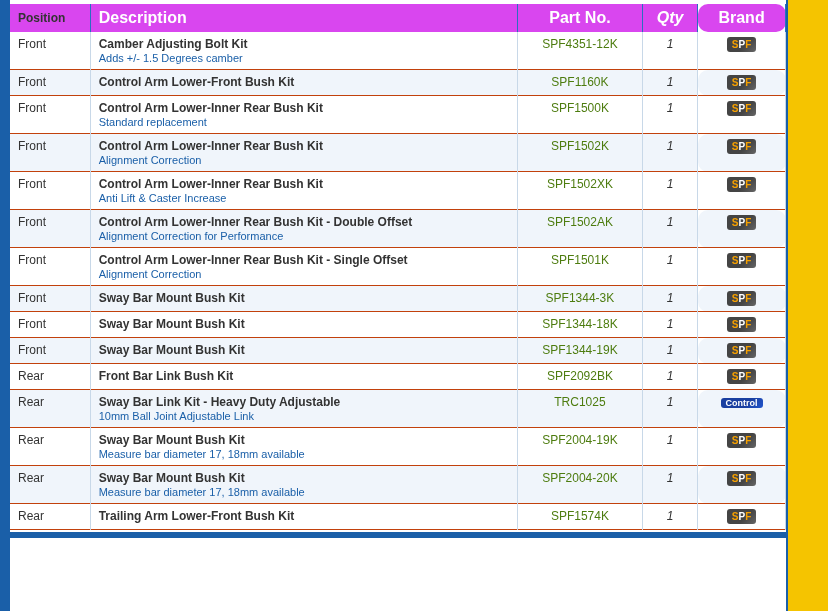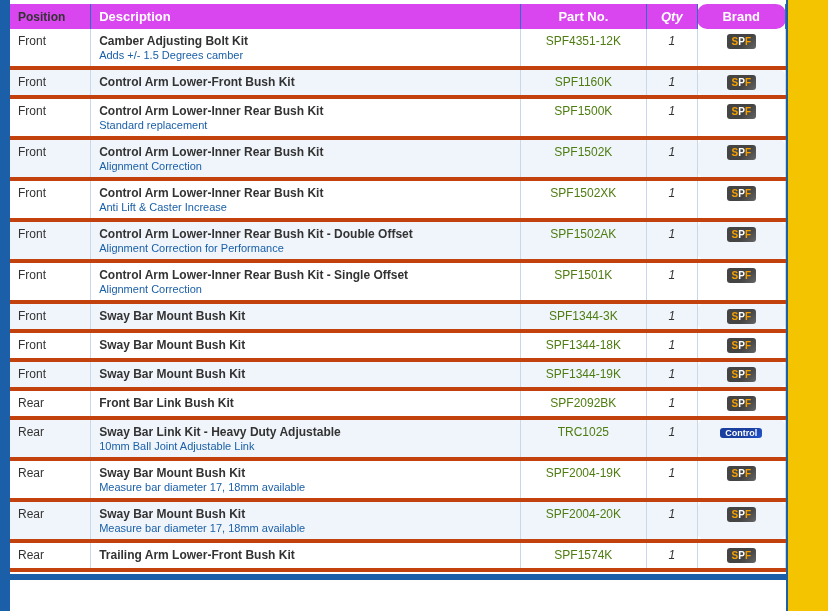--- a/index.html
+++ b/index.html
@@ -41,26 +41,26 @@
       border-collapse: collapse;
       background: #fff;
     }
     thead tr {
       background: #d946ef;
       color: #fff;
     }
     thead th {
       padding: 5px 8px;
       text-align: left;
-      font-size: 13px;
+      font-size: 16px;
       font-weight: bold;
       border-right: 1px solid #2a6fc0;
     }
     tbody tr {
-      border-bottom: 4px solid #c2410c;
+      border-bottom: 1px solid #c2410c;
     }
     tbody tr:nth-child(even) {
       background: #f0f5fb;
     }
     tbody tr:nth-child(odd) {
       background: #ffffff;
     }
     tbody td {
       padding: 5px 8px;
       vertical-align: top;

